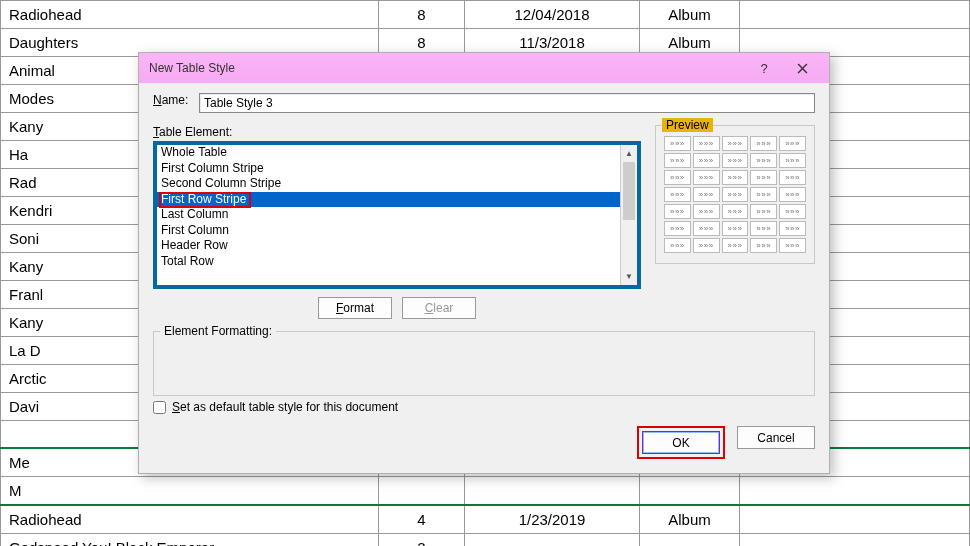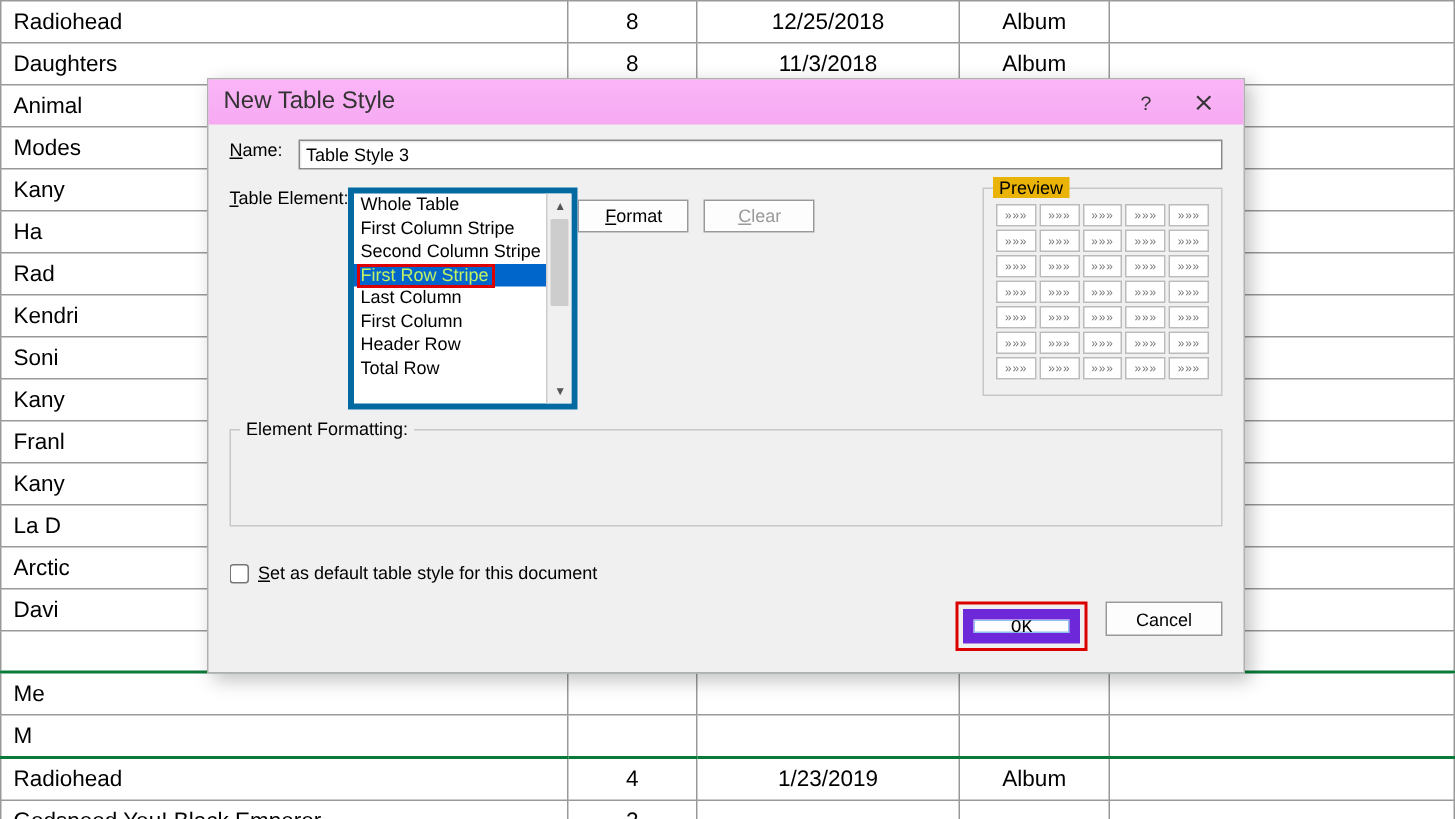--- a/index.html
+++ b/index.html
@@ -54,41 +54,41 @@
     background: #f3a6f0;
     background: #f3a0ef;
     background: #f6b3f3;
     background: #f3a9ee;
     background: linear-gradient(#fab5f7,#f6aaf2);
     height: 30px;
     display: flex;
     align-items: center;
     padding: 0 8px 0 10px;
   }
-  .titlebar-title { flex: 1; font-size: 16px; color: #333; }
+  .titlebar-title { flex: 1; font-size: 12px; color: #333; }
   .titlebar-btn {
     width: 38px; height: 28px;
     display:flex; align-items:center; justify-content:center;
     color:#333; font-size:13px;
   }
   .titlebar-btn svg { width:11px; height:11px; stroke:#333; stroke-width:1.3; fill:none; }
   
   .dialog-body { padding: 10px 14px 14px 14px; }
   
   .row-name { display:flex; align-items:flex-start; margin-bottom:12px; }
   .row-name label { width: 46px; }
   .row-name label .ul { text-decoration: underline; }
   .row-name input {
     flex:1; height:20px; border:1px solid #888; padding:1px 4px;
     font-family: inherit; font-size:12px;
     box-shadow: inset 1px 1px 0 rgba(0,0,0,0.08);
   }
   
   .mid { display:flex; gap:14px; }
-  .left-col { flex:1; display:flex; flex-direction:row; }
+  .left-col { flex:1; display:flex; flex-direction:column; }
   .left-col .lbl { margin-bottom: 2px; }
   .left-col .lbl .ul { text-decoration: underline; }
   
   .listbox {
     border:4px solid #0369a1;
     background:#fff;
     height: 148px;
     overflow:hidden;
     position:relative;
     display:flex;
@@ -99,21 +99,21 @@
     font-size:12px;
     line-height:15.5px;
     white-space:nowrap;
   }
   .listbox-item.selected {
     background:#0a64d0;
     background:#0b6cdf;
     background:#1a6fd8;
     background:#0a64d6;
     background:#0066cc;
-    color:#bef264;
+    color:#ffffff;
   }
   .scrollbar {
     width:17px; background:#f0f0f0; border-left:1px solid #ccc;
     display:flex; flex-direction:column;
   }
   .scrollbar .arrow {
     height:17px; display:flex; align-items:center; justify-content:center;
     font-size:8px; color:#555;
   }
   .scrollbar .thumb { flex:0 0 58px; background:#cdcdcd; margin:0 2px; border-radius:1px;}
@@ -171,32 +171,31 @@
     padding: 6px 8px 10px 8px;
     position:relative;
     margin-top:12px;
     height: 65px;
   }
   .fmt-fieldset .legend {
     position:absolute; top:-8px; left:6px; background:#f0f0f0; padding:0 4px;
   }
   
   .bottom-row {
-    display:flex; align-items:center; margin-top:24px;
+    display:flex; align-items:center; margin-top:4px;
   }
   .checkbox-row { display:flex; align-items:center; gap:6px; flex:1; }
   .checkbox-row input[type=checkbox]{ width:13px; height:13px; }
   .checkbox-row label .ul { text-decoration: underline; }
   
   .action-row { display:flex; gap:12px; justify-content:flex-end; margin-top:12px;}
   .action-row .btn { min-width:78px; height:23px; }
   .action-row .btn.primary {
-    border:7px solid #6d28d9;
+    border:1px solid #6d28d9;
     box-shadow: inset 0 0 0 1px #8fbef0;
-    font-family: Liberation Mono, monospace;
   }
   .ok-hl {
     position:relative;
     padding: 3px;
     border: 2px solid #d00;
     display:inline-block;
   }
   
   
   .first-row-hl {
@@ -218,21 +217,21 @@
       <col class="c1">
         <col class="c2">
         <col class="c3">
         <col class="c4">
         <col class="c5">
     </colgroup>
     <tbody id="bg-body">
         <tr>
           <td class="left">Radiohead</td>
           <td>8</td>
-          <td>12/25/2018</td>
+          <td>12/04/2018</td>
           <td>Album</td>
           <td></td>
         </tr>
         <tr>
           <td class="left">Daughters</td>
           <td>8</td>
           <td>11/3/2018</td>
           <td>Album</td>
           <td></td>
         </tr>

